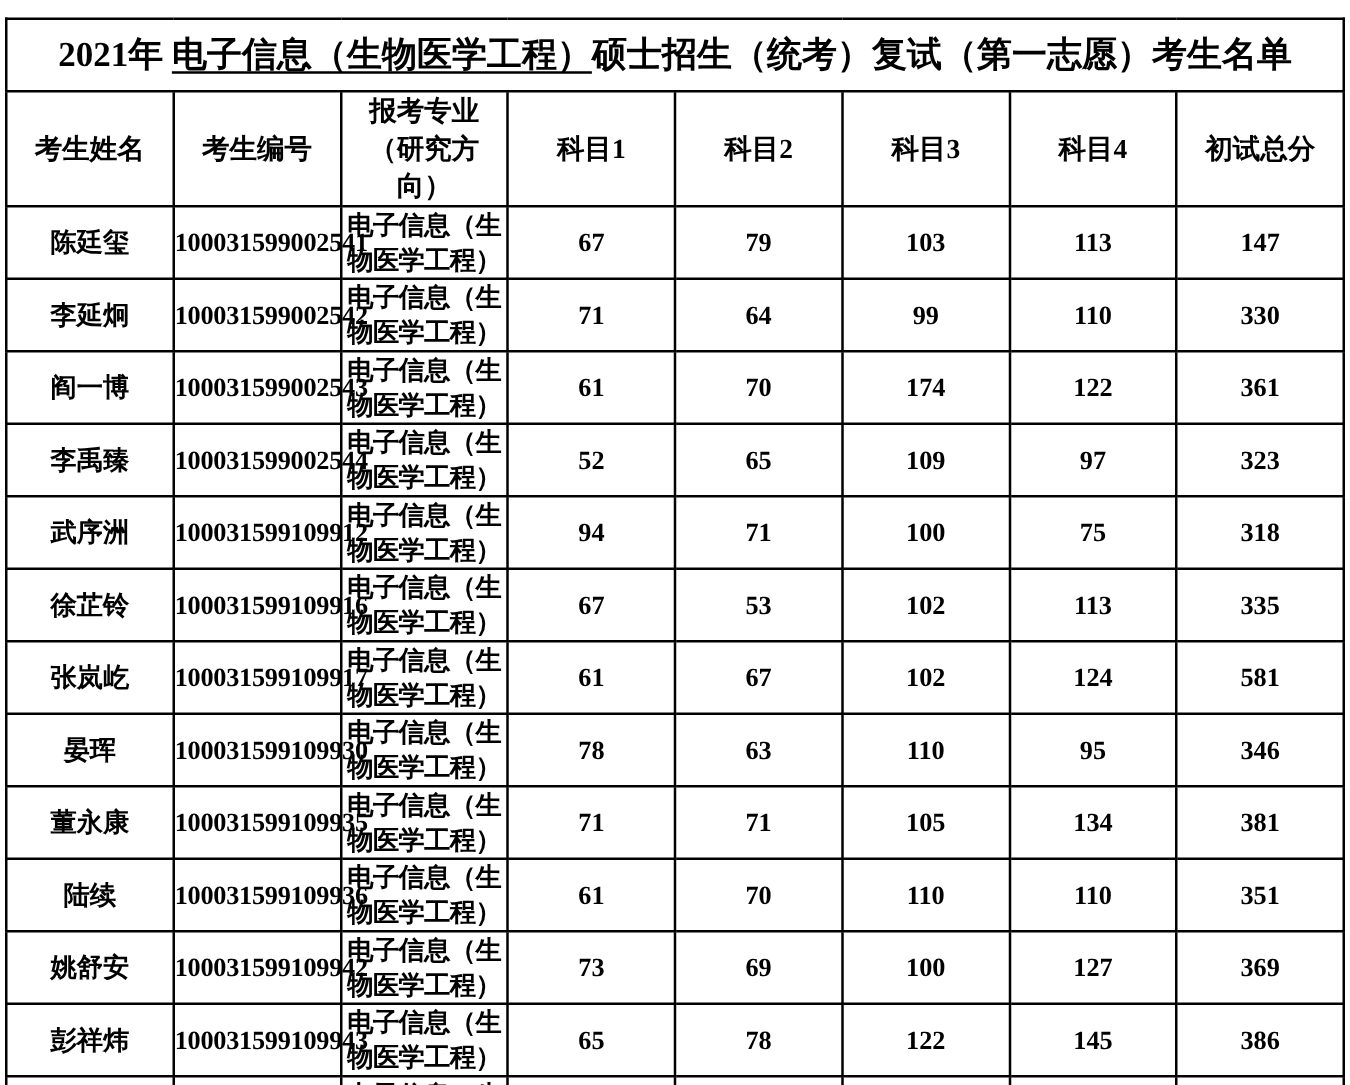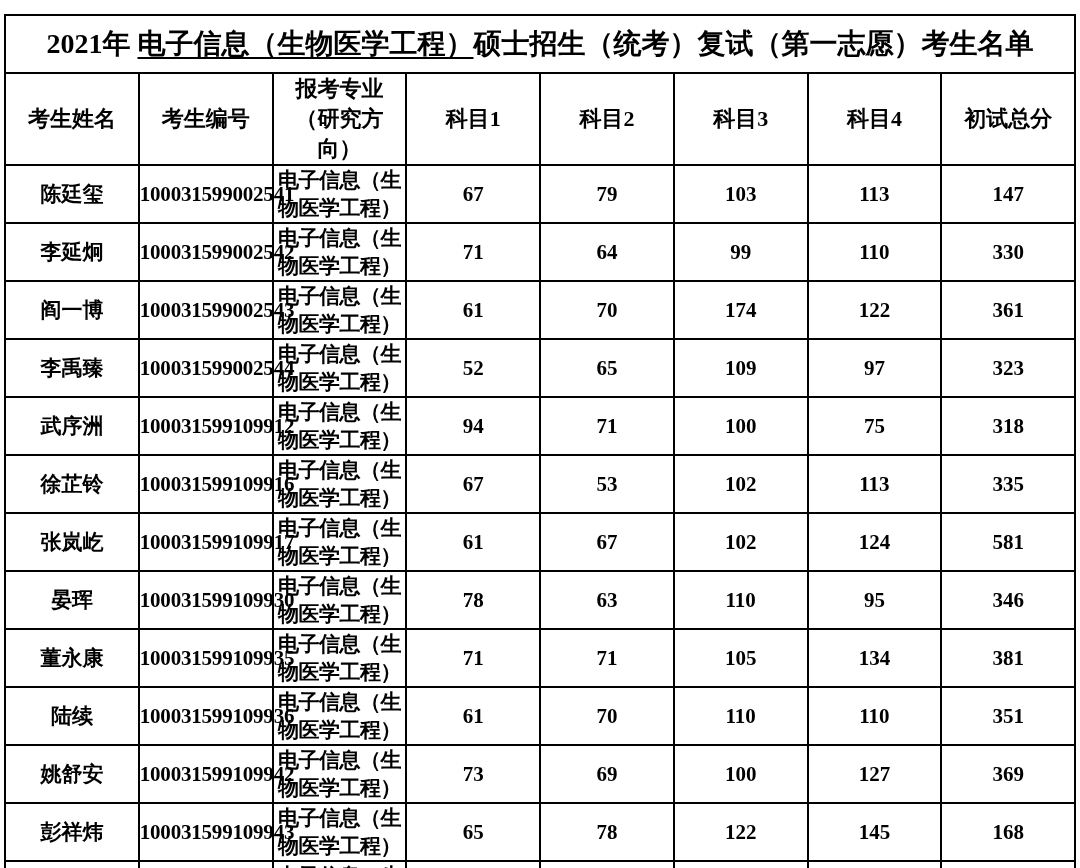--- a/index.html
+++ b/index.html
@@ -190,21 +190,21 @@
           <td class="total">369</td>
         </tr>
         <tr>
           <td class="name">彭祥炜</td>
           <td class="code code-text">100031599109943</td>
           <td class="major major-text">电子信息（生物医学工程）</td>
           <td class="sub">65</td>
           <td class="sub">78</td>
           <td class="sub">122</td>
           <td class="sub">145</td>
-          <td class="total">168</td>
+          <td class="total">386</td>
         </tr>
         <tr>
           <td class="name">冯雨田</td>
           <td class="code code-text">100031599109944</td>
           <td class="major major-text">电子信息（生物医学工程）</td>
           <td class="sub">69</td>
           <td class="sub">69</td>
           <td class="sub">128</td>
           <td class="sub">107</td>
           <td class="total">373</td>

